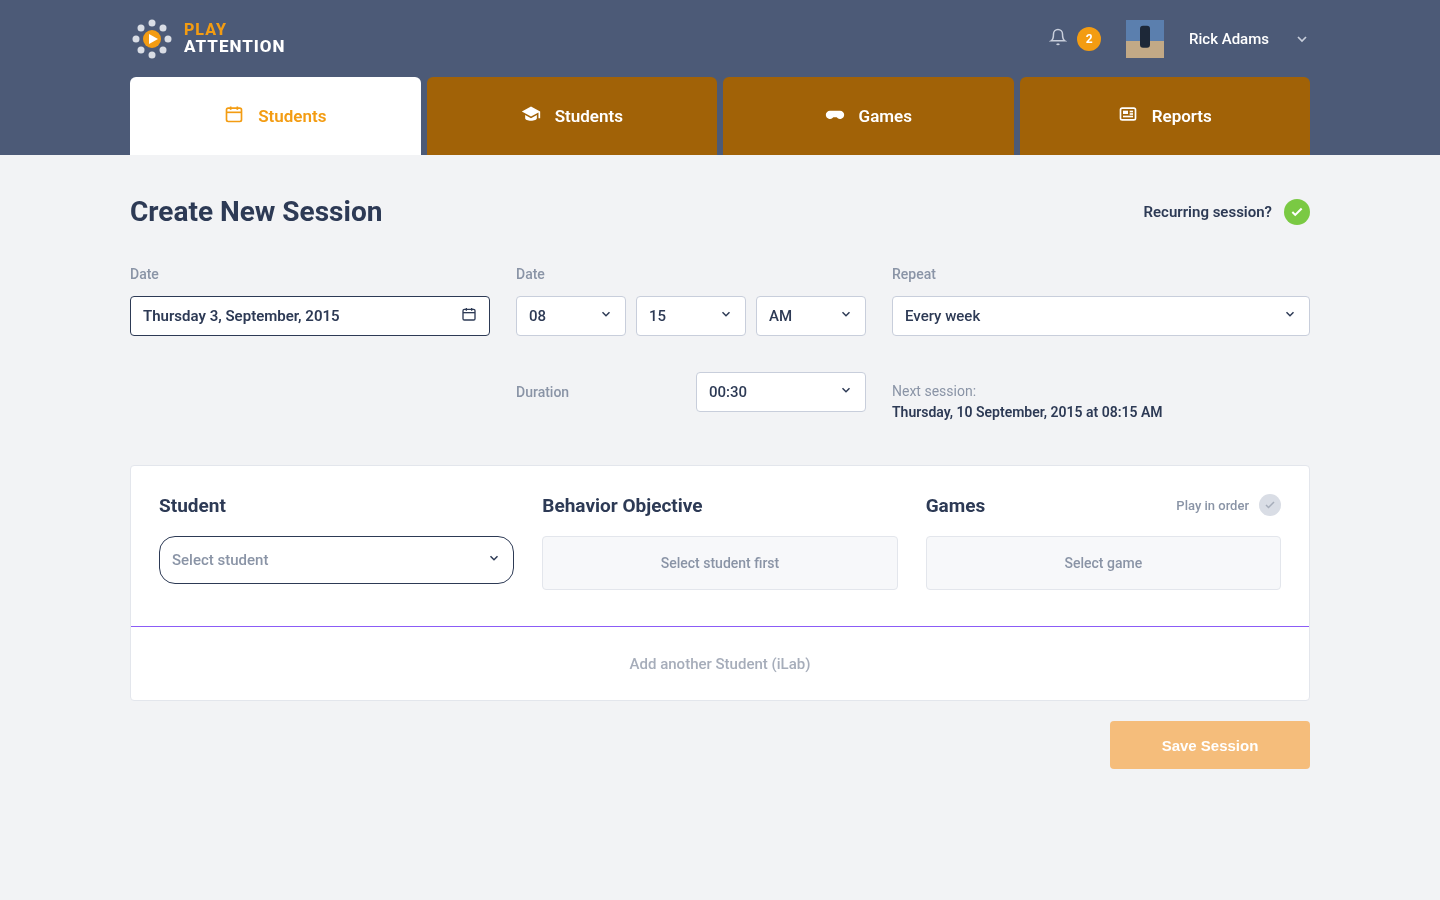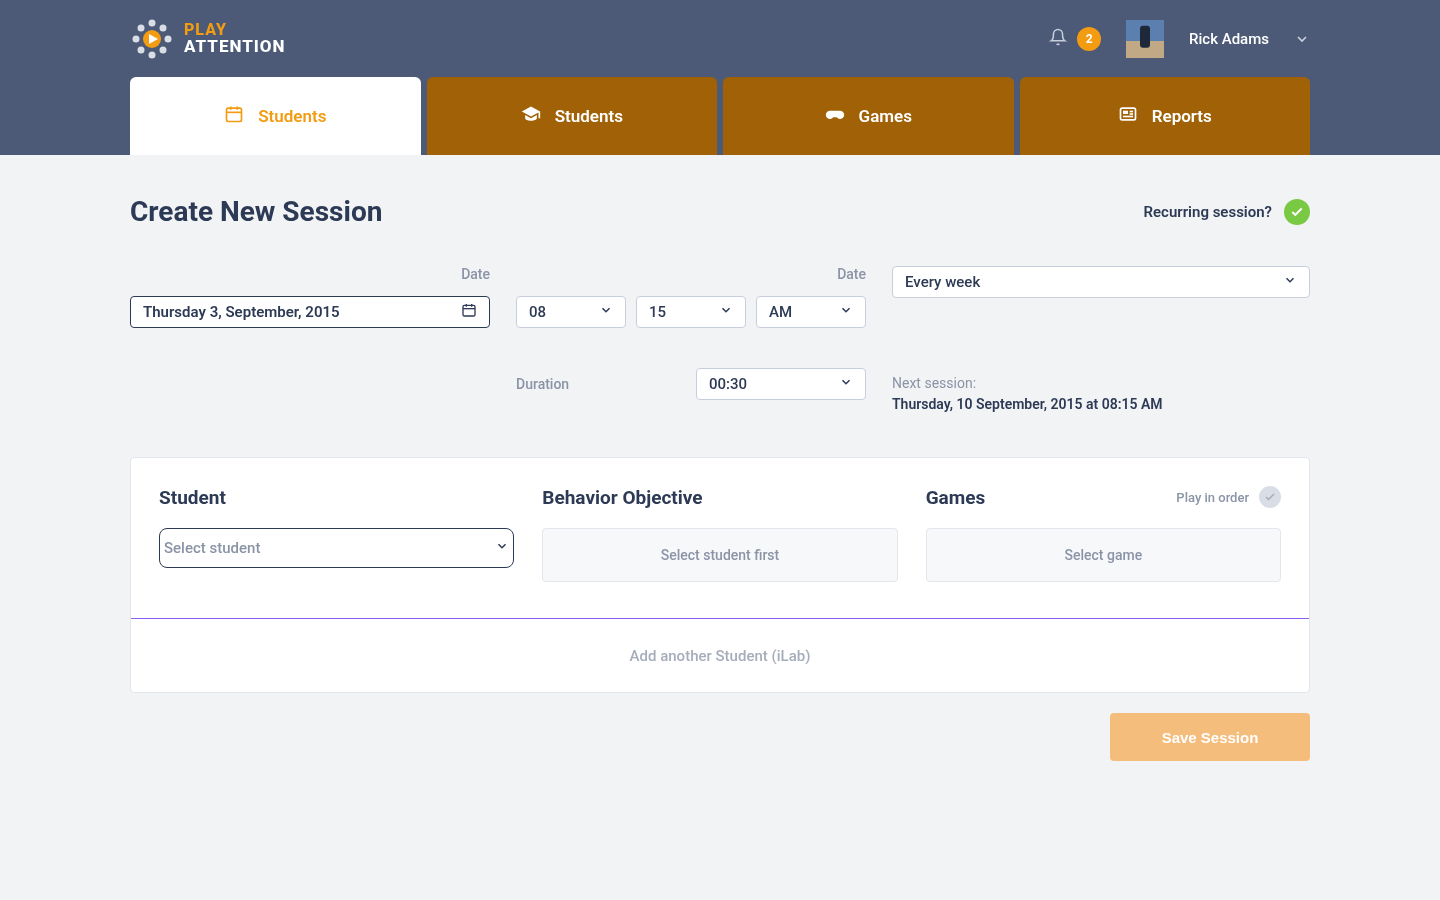--- a/index.html
+++ b/index.html
@@ -119,30 +119,29 @@
     width:26px;height:26px;border-radius:50%;
     background:#7ac943;
     display:flex;align-items:center;justify-content:center;
   }
 
   
   .row1 {
     display:grid;
     grid-template-columns: 360px 350px 1fr;
     gap: 26px;
-    text-align: right;
   }
   .field-label {
     font-size:14px;
     color:#8a94a6;
     margin-bottom:14px;
     font-weight:500;
   }
   .control {
-    height:32px;
+    height:40px;
     border:1.5px solid #2d3a55;
     border-radius:4px;
     background:#fff;
     display:flex;
     align-items:center;
     justify-content:space-between;
     padding:0 12px;
     font-size:15px;
     color:#2d3a55;
     font-weight:600;
@@ -196,27 +195,27 @@
     align-items:center;
     gap:10px;
     text-align:right;
   }
   .play-order .chk {
     width:22px;height:22px;border-radius:50%;
     background:#d9dde5;
     display:flex;align-items:center;justify-content:center;
   }
   .panel .select {
-    height:40px;
+    height:48px;
     border:1.5px solid #2d3a55;
-    border-radius:8px;
+    border-radius:16px;
     display:flex;
     align-items:center;
     justify-content:space-between;
-    padding:0 4px;
+    padding:0 12px;
     font-size:15px;
     color:#8a94a6;
     font-weight:500;
     cursor:pointer;
     background:#fff;
   }
   .panel .placeholder-box {
     height:54px;
     border:1px solid #e3e6ec;
     background:#f7f8fa;
@@ -402,20 +401,21 @@
         <div class="control light-border">
           <span>AM</span>
           <span class="chevron"><svg width="14" height="14" viewBox="0 0 24 24" fill="none" stroke="#2d3a55" stroke-width="2.5">
                 <polyline points="6 9 12 15 18 9"></polyline>
               </svg></span>
         </div>
       </div>
     </div>
 
     <div>
+      <div class="field-label">Repeat</div>
       <div class="control light-border">
         <span>Every week</span>
         <span class="chevron"><svg width="14" height="14" viewBox="0 0 24 24" fill="none" stroke="#2d3a55" stroke-width="2.5">
               <polyline points="6 9 12 15 18 9"></polyline>
             </svg></span>
       </div>
     </div>
   </div>
 
   <div class="row2">

